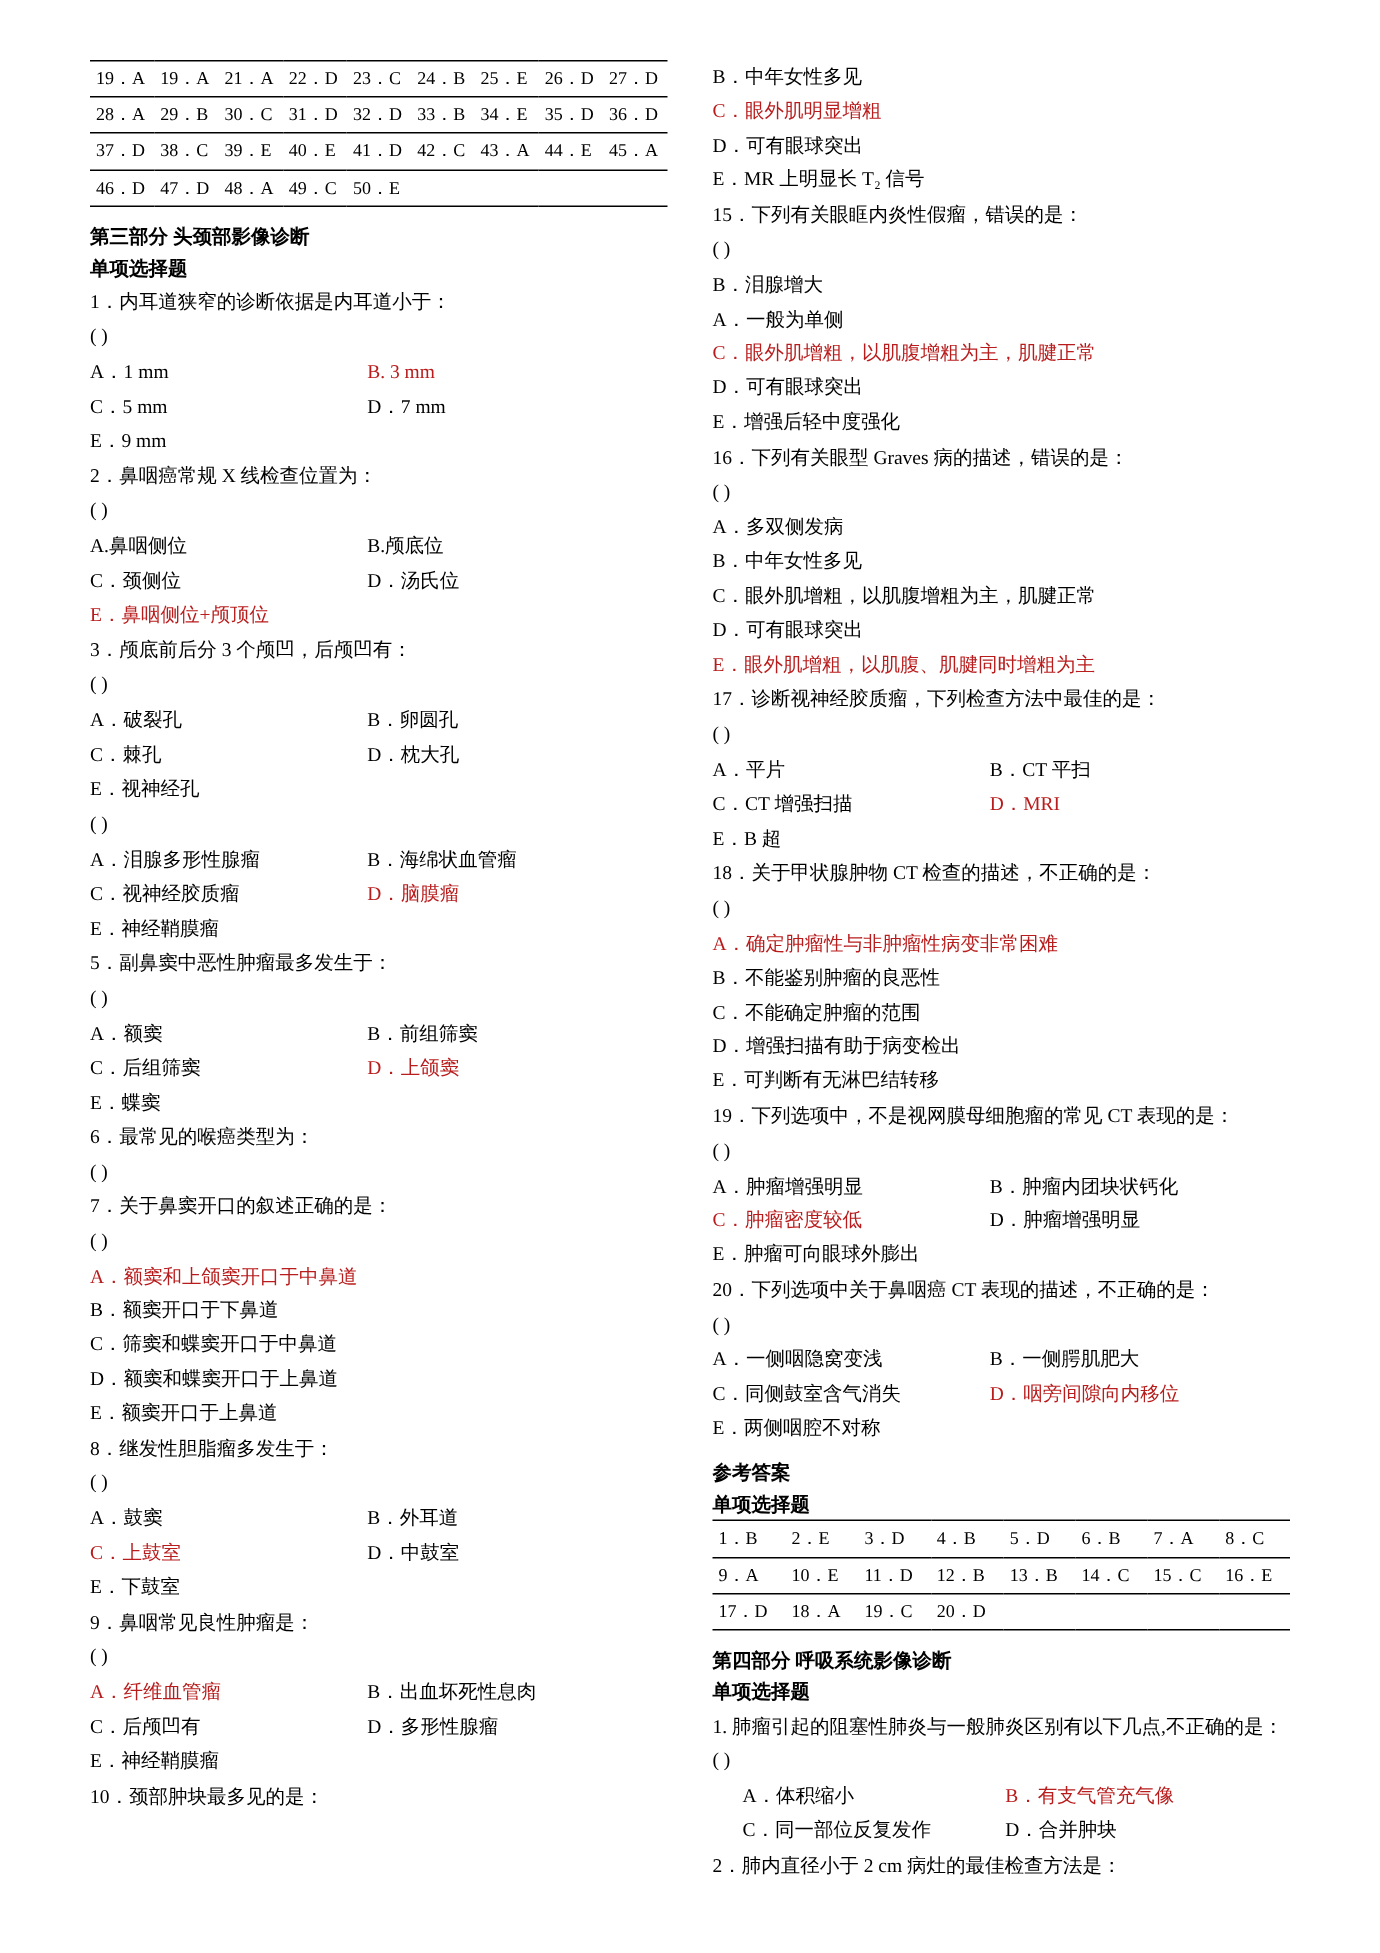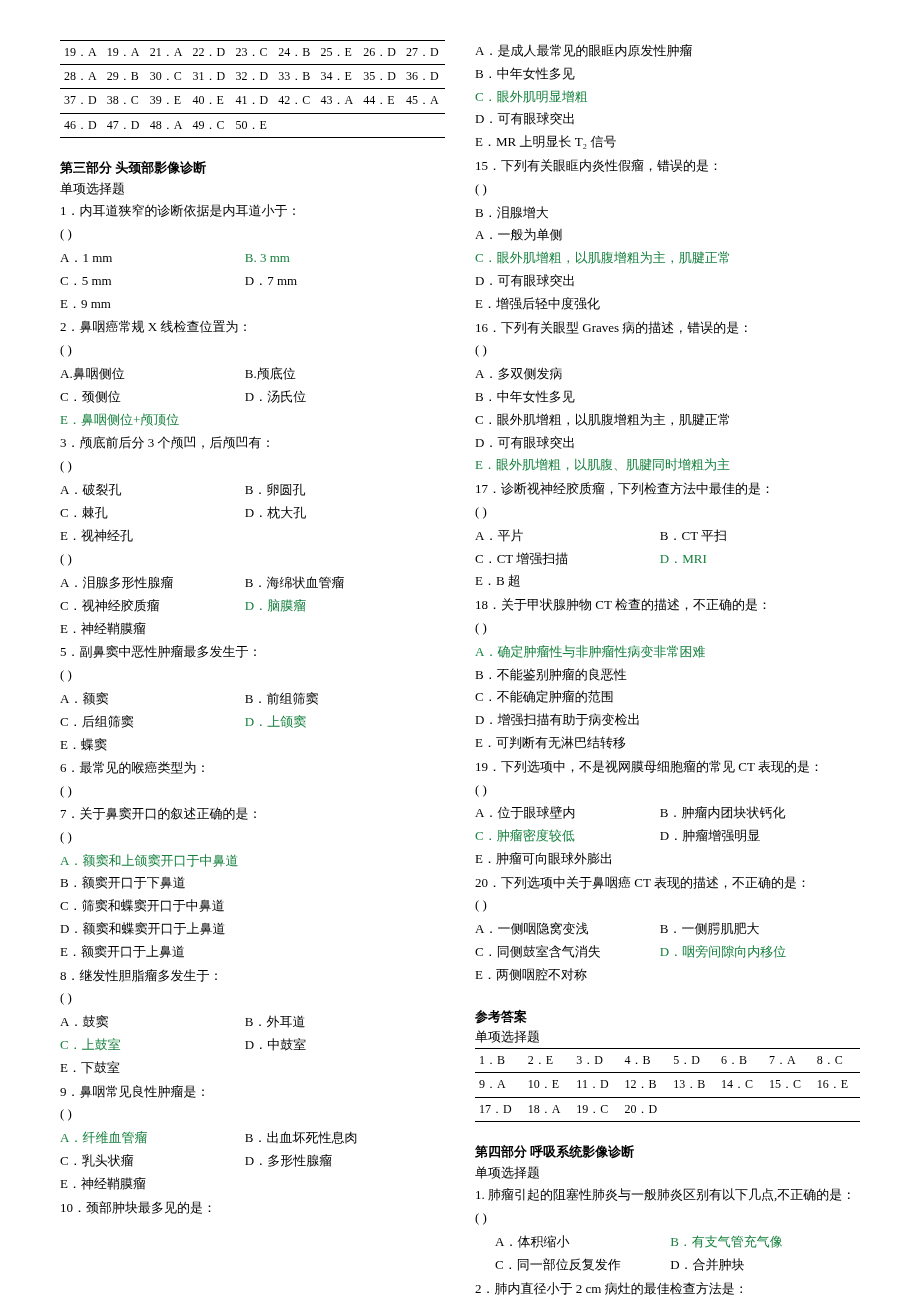--- a/index.html
+++ b/index.html
@@ -1,27 +1,27 @@
 <!DOCTYPE html>
 <html><head>
 <meta charset="utf-8">
 <style>
 body{font-family:"SimSun","Microsoft YaHei",serif;font-size:13px;line-height:1.6;margin:0;padding:40px 60px;color:#000;background:#fff;width:920px;box-sizing:border-box}
 .cols{display:flex;gap:30px}
 .col{flex:1}
 table.ans{border-collapse:collapse;width:100%;margin:0 0 10px}
 table.ans td{border-top:1px solid #000;border-bottom:1px solid #000;padding:2px 4px;font-size:12px;text-align:left}
-.bold{font-weight:normal}
-.red{color:#15803d}
+.bold{font-weight:bold}
+.red{color:#b91c1c}
 .q{margin:2px 0}
 .paren{margin:2px 0}
 .opts{display:flex;flex-wrap:wrap}
 .opt{min-width:48%;margin:1px 0}
 .opt.full{min-width:100%}
-.section{font-weight:bold;margin-top:20px}
+.section{font-weight:bold;margin-top:8px}
 </style>
 </head>
 <body>
 
 <div class="cols">
 <div class="col">
 
 <table class="ans">
         <tbody id="topans">
           <tr>
@@ -136,33 +136,32 @@
           <div class="opt">B．外耳道</div>
           <div class="opt red">C．上鼓室</div>
           <div class="opt">D．中鼓室</div>
           <div class="opt full">E．下鼓室</div>
         </div>
         <div class="q">9．鼻咽常见良性肿瘤是：</div>
         <div class="paren">(        )</div>
         <div class="opts">
           <div class="opt red">A．纤维血管瘤</div>
           <div class="opt">B．出血坏死性息肉</div>
-          <div class="opt">C．乳头状瘤</div>
+          <div class="opt">C．后颅凹有</div>
           <div class="opt">D．多形性腺瘤</div>
           <div class="opt full">E．神经鞘膜瘤</div>
         </div>
         <div class="q">10．颈部肿块最多见的是：</div>
       </div>
 
 </div>
 <div class="col">
 
 <div id="p3right">
         <div class="opts">
-          <div class="opt full">A．是成人最常见的眼眶内原发性肿瘤</div>
           <div class="opt full">B．中年女性多见</div>
           <div class="opt full red">C．眼外肌明显增粗</div>
           <div class="opt full">D．可有眼球突出</div>
           <div class="opt full">E．MR 上明显长 T₂ 信号</div>
         </div>
         <div class="q">15．下列有关眼眶内炎性假瘤，错误的是：</div>
         <div class="paren">(        )</div>
         <div class="opts">
           <div class="opt full">B．泪腺增大</div>
           <div class="opt full">A．一般为单侧</div>
@@ -193,21 +192,21 @@
         <div class="opts">
           <div class="opt full red">A．确定肿瘤性与非肿瘤性病变非常困难</div>
           <div class="opt full">B．不能鉴别肿瘤的良恶性</div>
           <div class="opt full">C．不能确定肿瘤的范围</div>
           <div class="opt full">D．增强扫描有助于病变检出</div>
           <div class="opt full">E．可判断有无淋巴结转移</div>
         </div>
         <div class="q">19．下列选项中，不是视网膜母细胞瘤的常见 CT 表现的是：</div>
         <div class="paren">(        )</div>
         <div class="opts">
-          <div class="opt">A．位于眼球壁内</div>
+          <div class="opt">A．肿瘤增强明显</div>
           <div class="opt">B．肿瘤内团块状钙化</div>
           <div class="opt red">C．肿瘤密度较低</div>
           <div class="opt">D．肿瘤增强明显</div>
           <div class="opt full">E．肿瘤可向眼球外膨出</div>
         </div>
         <div class="q">20．下列选项中关于鼻咽癌 CT 表现的描述，不正确的是：</div>
         <div class="paren">(        )</div>
         <div class="opts">
           <div class="opt">A．一侧咽隐窝变浅</div>
           <div class="opt">B．一侧腭肌肥大</div>

